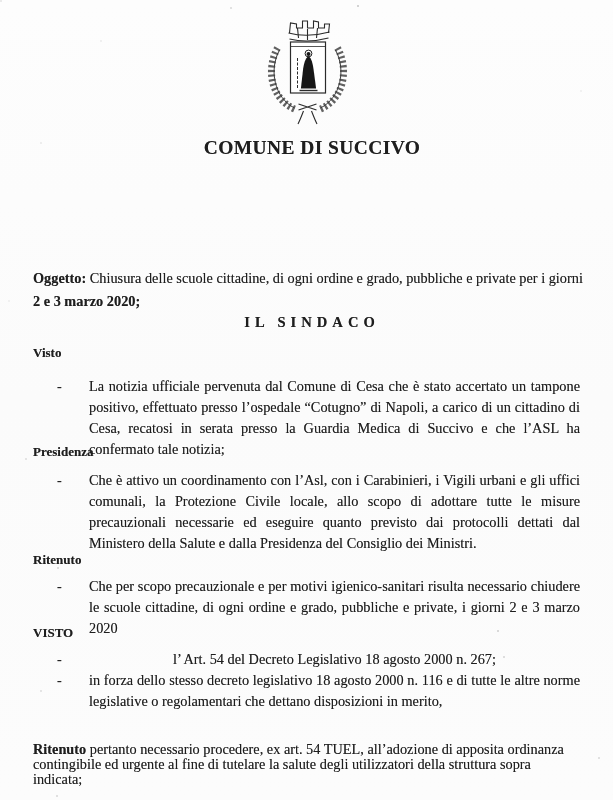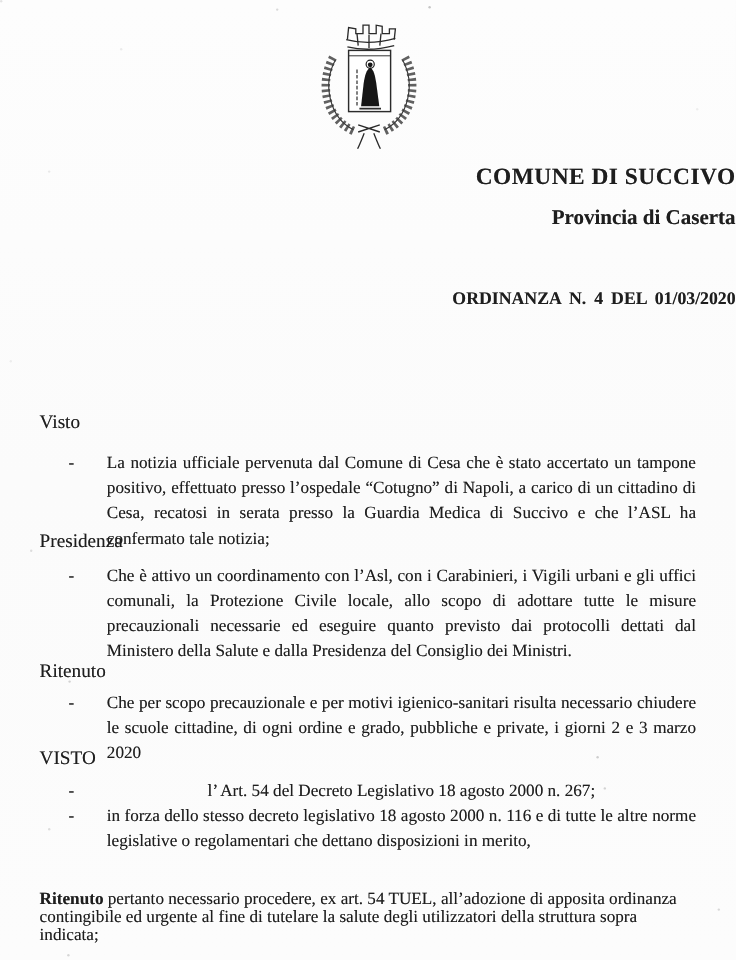--- a/index.html
+++ b/index.html
@@ -7,29 +7,29 @@
     width:613px;height:800px;
     background:#fcfcfc;
     font-family:"Liberation Serif","DejaVu Serif",serif;
     color:#1e1e1e;
     position:relative;overflow:hidden;
     text-shadow:0 0 .5px rgba(40,40,40,.55);
   }
   .page{position:absolute;inset:0;background:
     linear-gradient(180deg,#fdfdfd 0%,#fbfbfb 50%,#fcfcfc 100%);}
   .abs{position:absolute}
-  .centered{left:11px;right:0;text-align:right}
+  .centered{left:11px;right:0;text-align:center}
   .emblem{top:12px;left:250px;width:115px;height:115px}
   .title1{top:137px;font-size:19.5px;font-weight:bold;letter-spacing:.4px}
   .title2{top:171px;font-size:17.5px;font-weight:bold}
   .ord-heading{top:241px;font-size:14.8px;font-weight:bold;word-spacing:3px}
   .subject{top:267px;left:33px;width:552px;font-size:14.3px;line-height:22.5px;text-align:left}
   .subject b,.closing b{font-weight:bold}
   .sindaco{top:314px;font-size:14.6px;font-weight:bold;letter-spacing:5px}
-  .sec-heading{left:33px;font-size:16px;font-weight:normal;line-height:21px}
+  .sec-heading{left:33px;font-size:13px;font-weight:bold;line-height:21px}
   .bullet-item{left:33px;width:547px;font-size:14.3px;line-height:21px}
   .bullet-item .dash{position:absolute;left:24px;top:0}
   .bullet-item .btext{margin-left:56px;text-align:justify}
   .closing{top:742px;left:33px;width:537px;font-size:14.3px;line-height:15px}
   .noise{top:0;left:0;width:2px;height:2px;border-radius:50%;background:rgba(0,0,0,.10);
     box-shadow:357px 5px 0 rgba(0,0,0,.22), 230px 7px 0 rgba(0,0,0,.14),
       100px 40px 0 rgba(0,0,0,.07), 40px 142px 0 rgba(0,0,0,.08),
       25px 458px 0 rgba(0,0,0,.12), 57px 567px 0 rgba(0,0,0,.16),
       40px 690px 0 rgba(0,0,0,.12), 57px 782px 0 rgba(0,0,0,.18),
       56px 795px 0 rgba(0,0,0,.15), 497px 630px 0 rgba(0,0,0,.18),
@@ -75,25 +75,25 @@
     </g>
 
     <g class="ink" stroke-width="1.6">
       <path d="M46 92 L64 98 M46 98 L64 92"></path>
       <path d="M51 99 C49 104 47.5 108 45.5 112"></path>
       <path d="M59 99 C61 104 62.5 108 64.5 112"></path>
     </g>
   </svg>
 
   <div class="abs centered title1">COMUNE DI SUCCIVO</div>
-  <div class="abs centered title2">Provincia di Caserta</div>
-
-  <div class="abs centered ord-heading">ORDINANZA N. 4  DEL 01/03/2020</div>
 
 
+  <div class="abs subject"><b>Oggetto:</b><span> Chiusura delle scuole cittadine, di ogni ordine e grado, pubbliche e private per i giorni </span><b>2 e 3 marzo 2020;</b></div>
+
+  <div class="abs centered sindaco">IL SINDACO</div>
 
   <div class="abs sec-heading" style="top:342px">Visto</div>
   <div class="abs bullet-item" style="top:376px">
     <span class="dash">-</span>
     <div class="btext">La notizia ufficiale pervenuta dal Comune di Cesa che è stato accertato un tampone positivo, effettuato presso l’ospedale “Cotugno” di Napoli, a carico di un cittadino di Cesa, recatosi in serata presso la Guardia Medica di Succivo e che l’ASL ha confermato tale notizia;</div>
   </div>
 
   <div class="abs sec-heading" style="top:441px">Presidenza</div>
   <div class="abs bullet-item" style="top:470px">
     <span class="dash">-</span>

